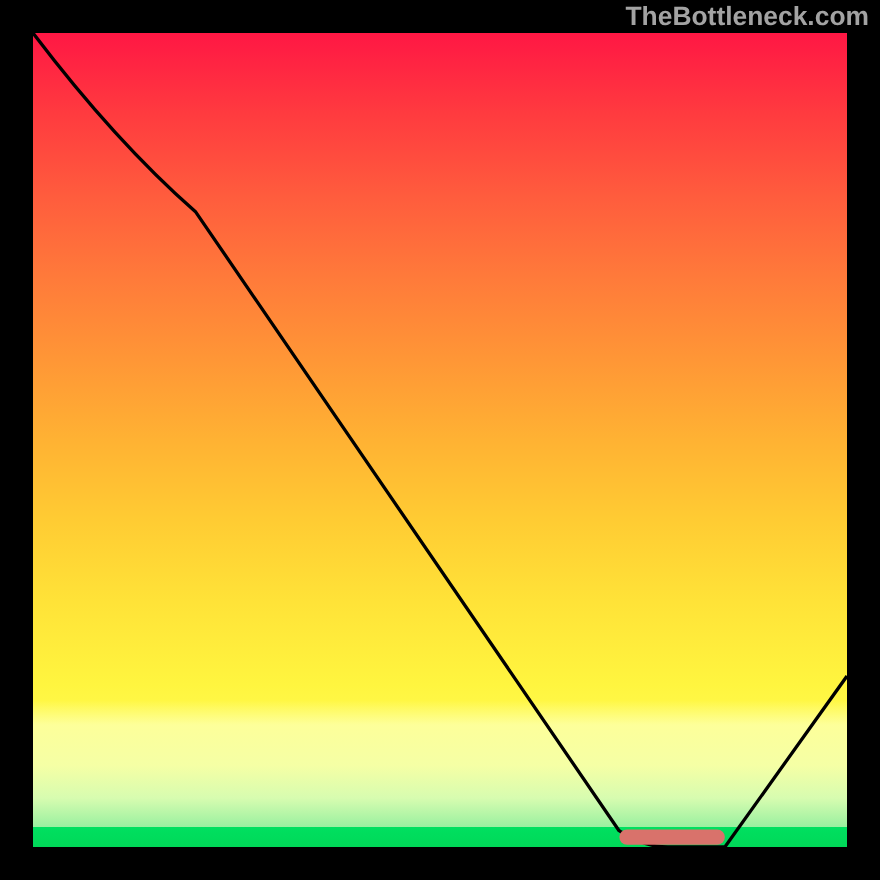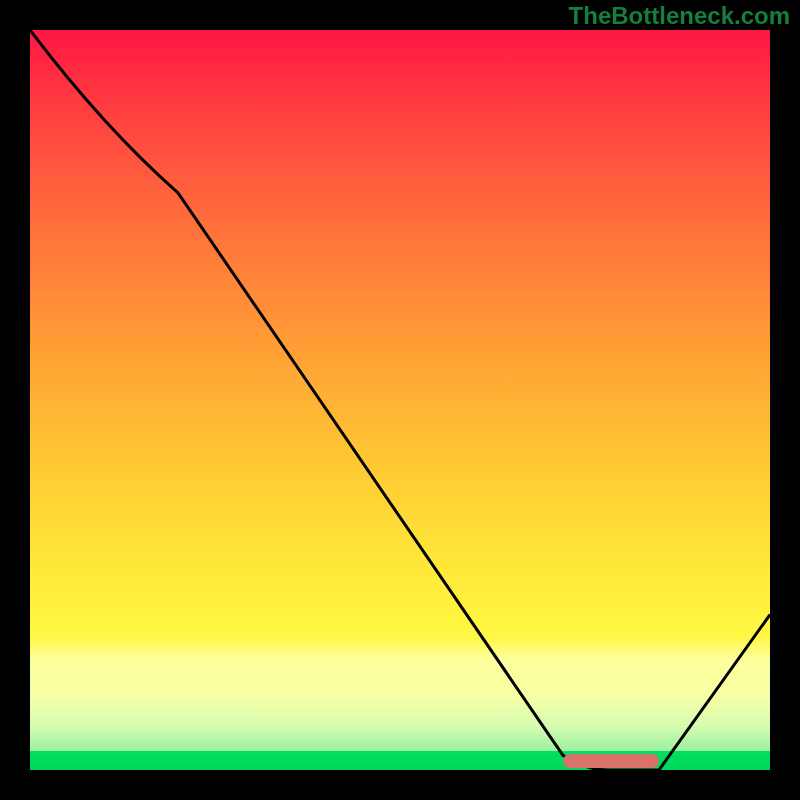--- a/index.html
+++ b/index.html
@@ -14,21 +14,21 @@
   .container {
     position: relative;
     width: 800px;
     height: 800px;
     background: #000;
   }
   .watermark {
     position: absolute;
     top: 2px;
     right: 10px;
-    color: #15803d;
+    color: #a3a3a3;
     font-weight: bold;
     font-size: 24px;
     z-index: 10;
   }
   .plot-area {
     position: absolute;
     left: 30px;
     top: 30px;
     width: 740px;
     height: 740px;

